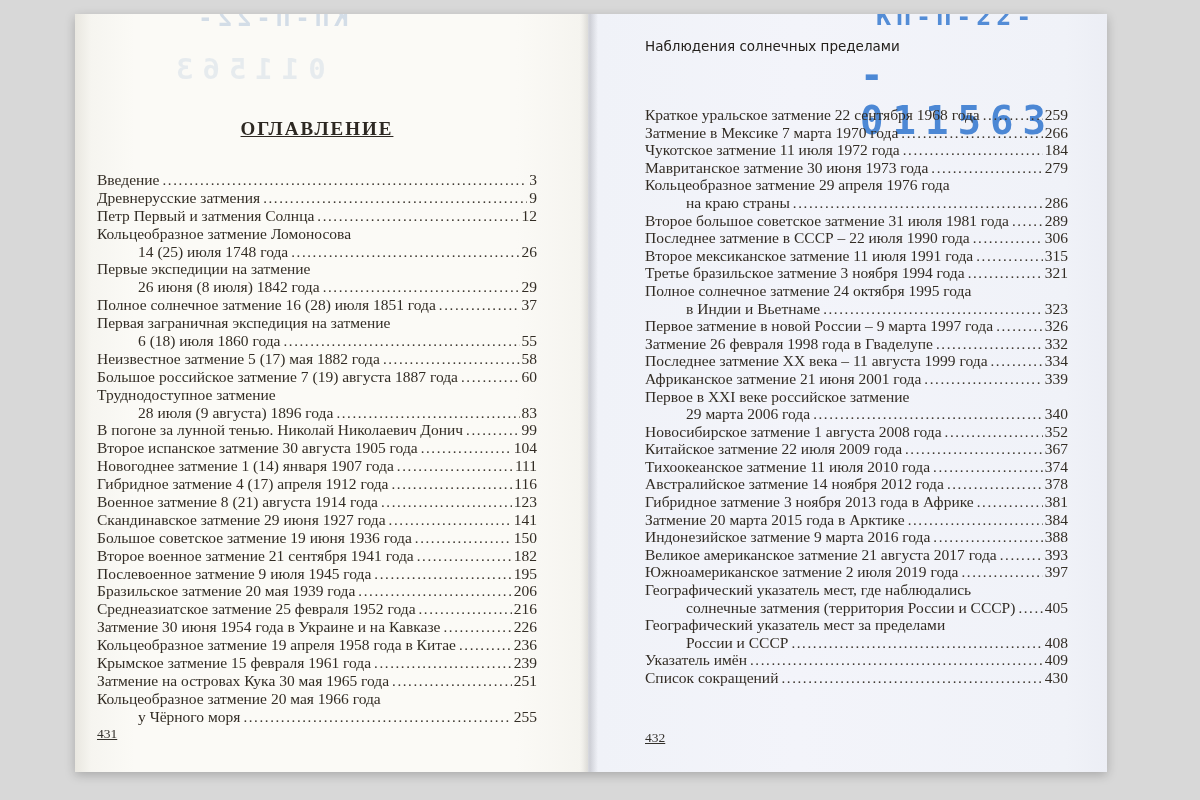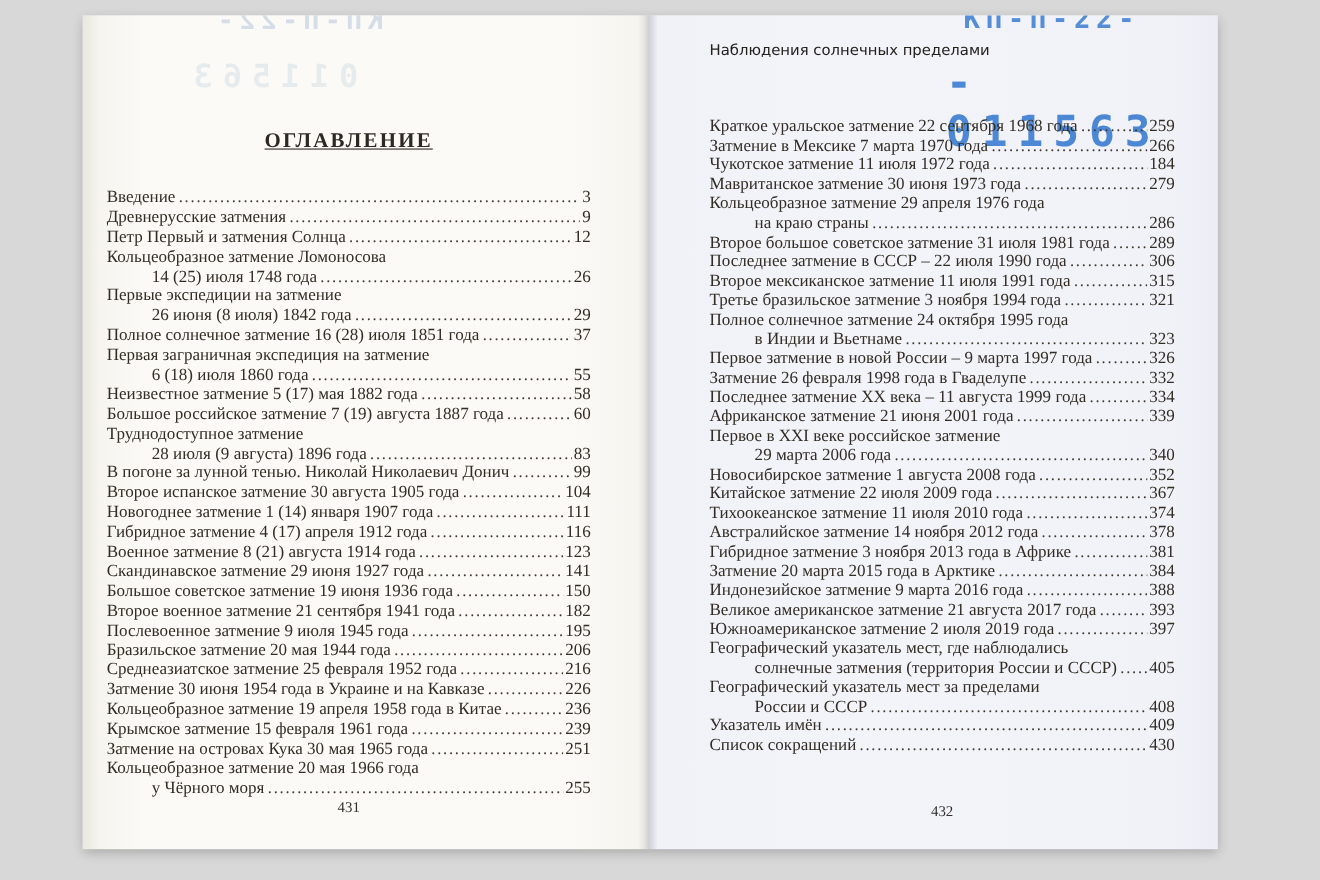--- a/index.html
+++ b/index.html
@@ -48,22 +48,22 @@
   .toc-row .leader::after{
     content:"..................................................................................................................................................................";
     letter-spacing:1.6px;font-size:15px;
   }
   .toc-row .pg{flex:0 0 auto;}
   .running-header{
     position:absolute;left:57px;top:24px;
     font-family:"DejaVu Sans", sans-serif;font-size:13.5px;color:#24201c;
   }
   .footer-num{
-    position:absolute;left:0;right:0;text-align:center;
-    font-size:13.5px;color:#33302b;
+    position:absolute;left:0;right:0;text-align:left;
+    font-size:13.5px;color:#33302b;text-decoration:underline;
   }
   .left-page .footer-num{left:22px;right:51px;top:712px;}
   .right-page .footer-num{left:57px;right:39px;top:716px;}
   .stamp{
     position:absolute;
     font-family:"DejaVu Sans Mono", monospace;font-weight:bold;
     color:#3f7fd2;
   }
   .stamp-line1{left:288px;top:-12px;font-size:25px;letter-spacing:5px;opacity:.88;}
   .stamp-line2{left:272px;top:39px;font-size:39px;letter-spacing:9px;opacity:.92;}
@@ -186,21 +186,21 @@
             <span class="t">Второе военное затмение 21 сентября 1941 года</span>
             <span class="leader"></span>
             <span class="pg">182</span>
           </div>
           <div class="toc-row">
             <span class="t">Послевоенное затмение 9 июля 1945 года</span>
             <span class="leader"></span>
             <span class="pg">195</span>
           </div>
           <div class="toc-row">
-            <span class="t">Бразильское затмение 20 мая 1944 года</span>
+            <span class="t">Бразильское затмение 20 мая 1939 года</span>
             <span class="leader"></span>
             <span class="pg">206</span>
           </div>
           <div class="toc-row">
             <span class="t">Среднеазиатское затмение 25 февраля 1952 года</span>
             <span class="leader"></span>
             <span class="pg">216</span>
           </div>
           <div class="toc-row">
             <span class="t">Затмение 30 июня 1954 года в Украине и на Кавказе</span>

